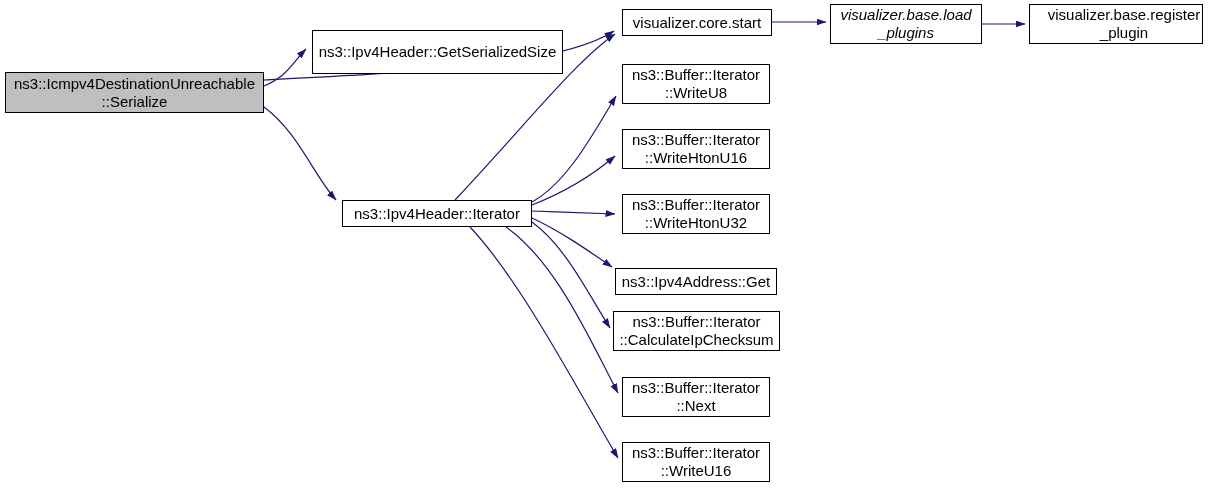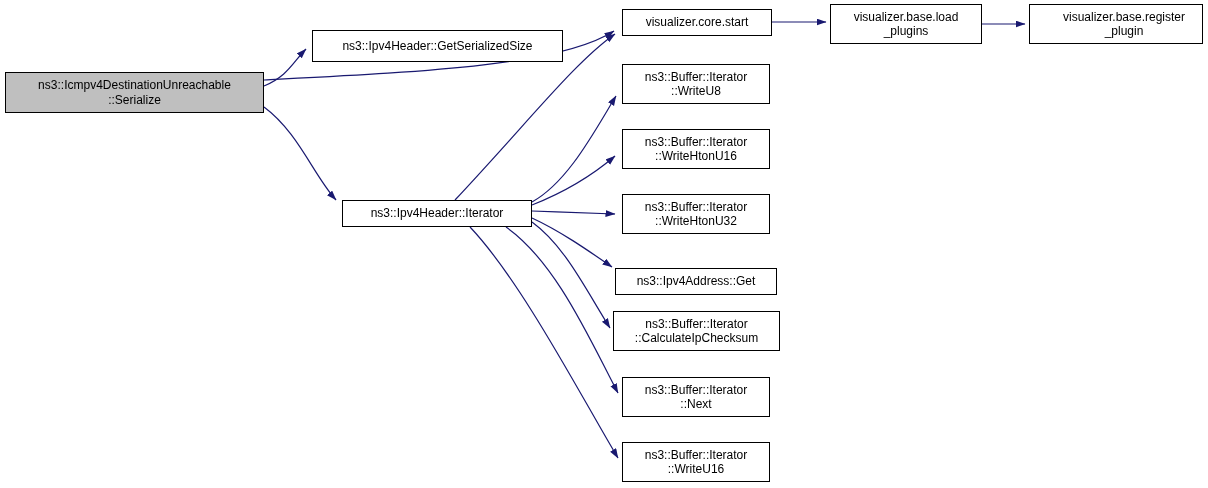--- a/index.html
+++ b/index.html
@@ -25,21 +25,21 @@
   }
   .node {
     position: absolute;
     box-sizing: border-box;
     border: 1px solid #000000;
     background: #ffffff;
     display: flex;
     align-items: center;
     justify-content: center;
     text-align: center;
-    font-size: 12px;
+    font-size: 15px;
     line-height: 1.2;
     color: #000000;
     cursor: pointer;
   }
   .node.highlight {
     background: #bfbfbf;
   }
   .node .label {
     white-space: pre-line;
     pointer-events: none;
@@ -71,33 +71,33 @@
       <path d="M772,22 L826,22" marker-end="url(#arrow)"></path>
       <path d="M982,24 L1025,24" marker-end="url(#arrow)"></path>
     </g>
   </svg>
 
   <div class="node highlight" style="left:5px; top:72px; width:259px; height:41px;">
     <span class="label">ns3::Icmpv4DestinationUnreachable
 ::Serialize</span>
   </div>
 
-  <div class="node" style="left:312px; top:30px; width:251px; height:32px;">
+  <div class="node" style="left:312px; top:30px; width:251px; height:44px;">
     <span class="label">ns3::Ipv4Header::GetSerializedSize</span>
   </div>
 
   <div class="node" style="left:342px; top:200px; width:190px; height:27px;">
     <span class="label">ns3::Ipv4Header::Iterator</span>
   </div>
 
   <div class="node" style="left:622px; top:9px; width:150px; height:27px;">
     <span class="label">visualizer.core.start</span>
   </div>
 
-  <div class="node" style="left:830px; top:4px; width:152px; height:40px;">
+  <div class="node" style="left:830px; top:4px; width:152px; height:40px;font-style:italic;">
     <span class="label">visualizer.base.load
 _plugins</span>
   </div>
 
   <div class="node" style="left:1029px; top:4px; width:174px; height:40px;padding-left:16px;">
     <span class="label">visualizer.base.register
 _plugin</span>
   </div>
 
   <div class="node" style="left:622px; top:64px; width:148px; height:40px;">

